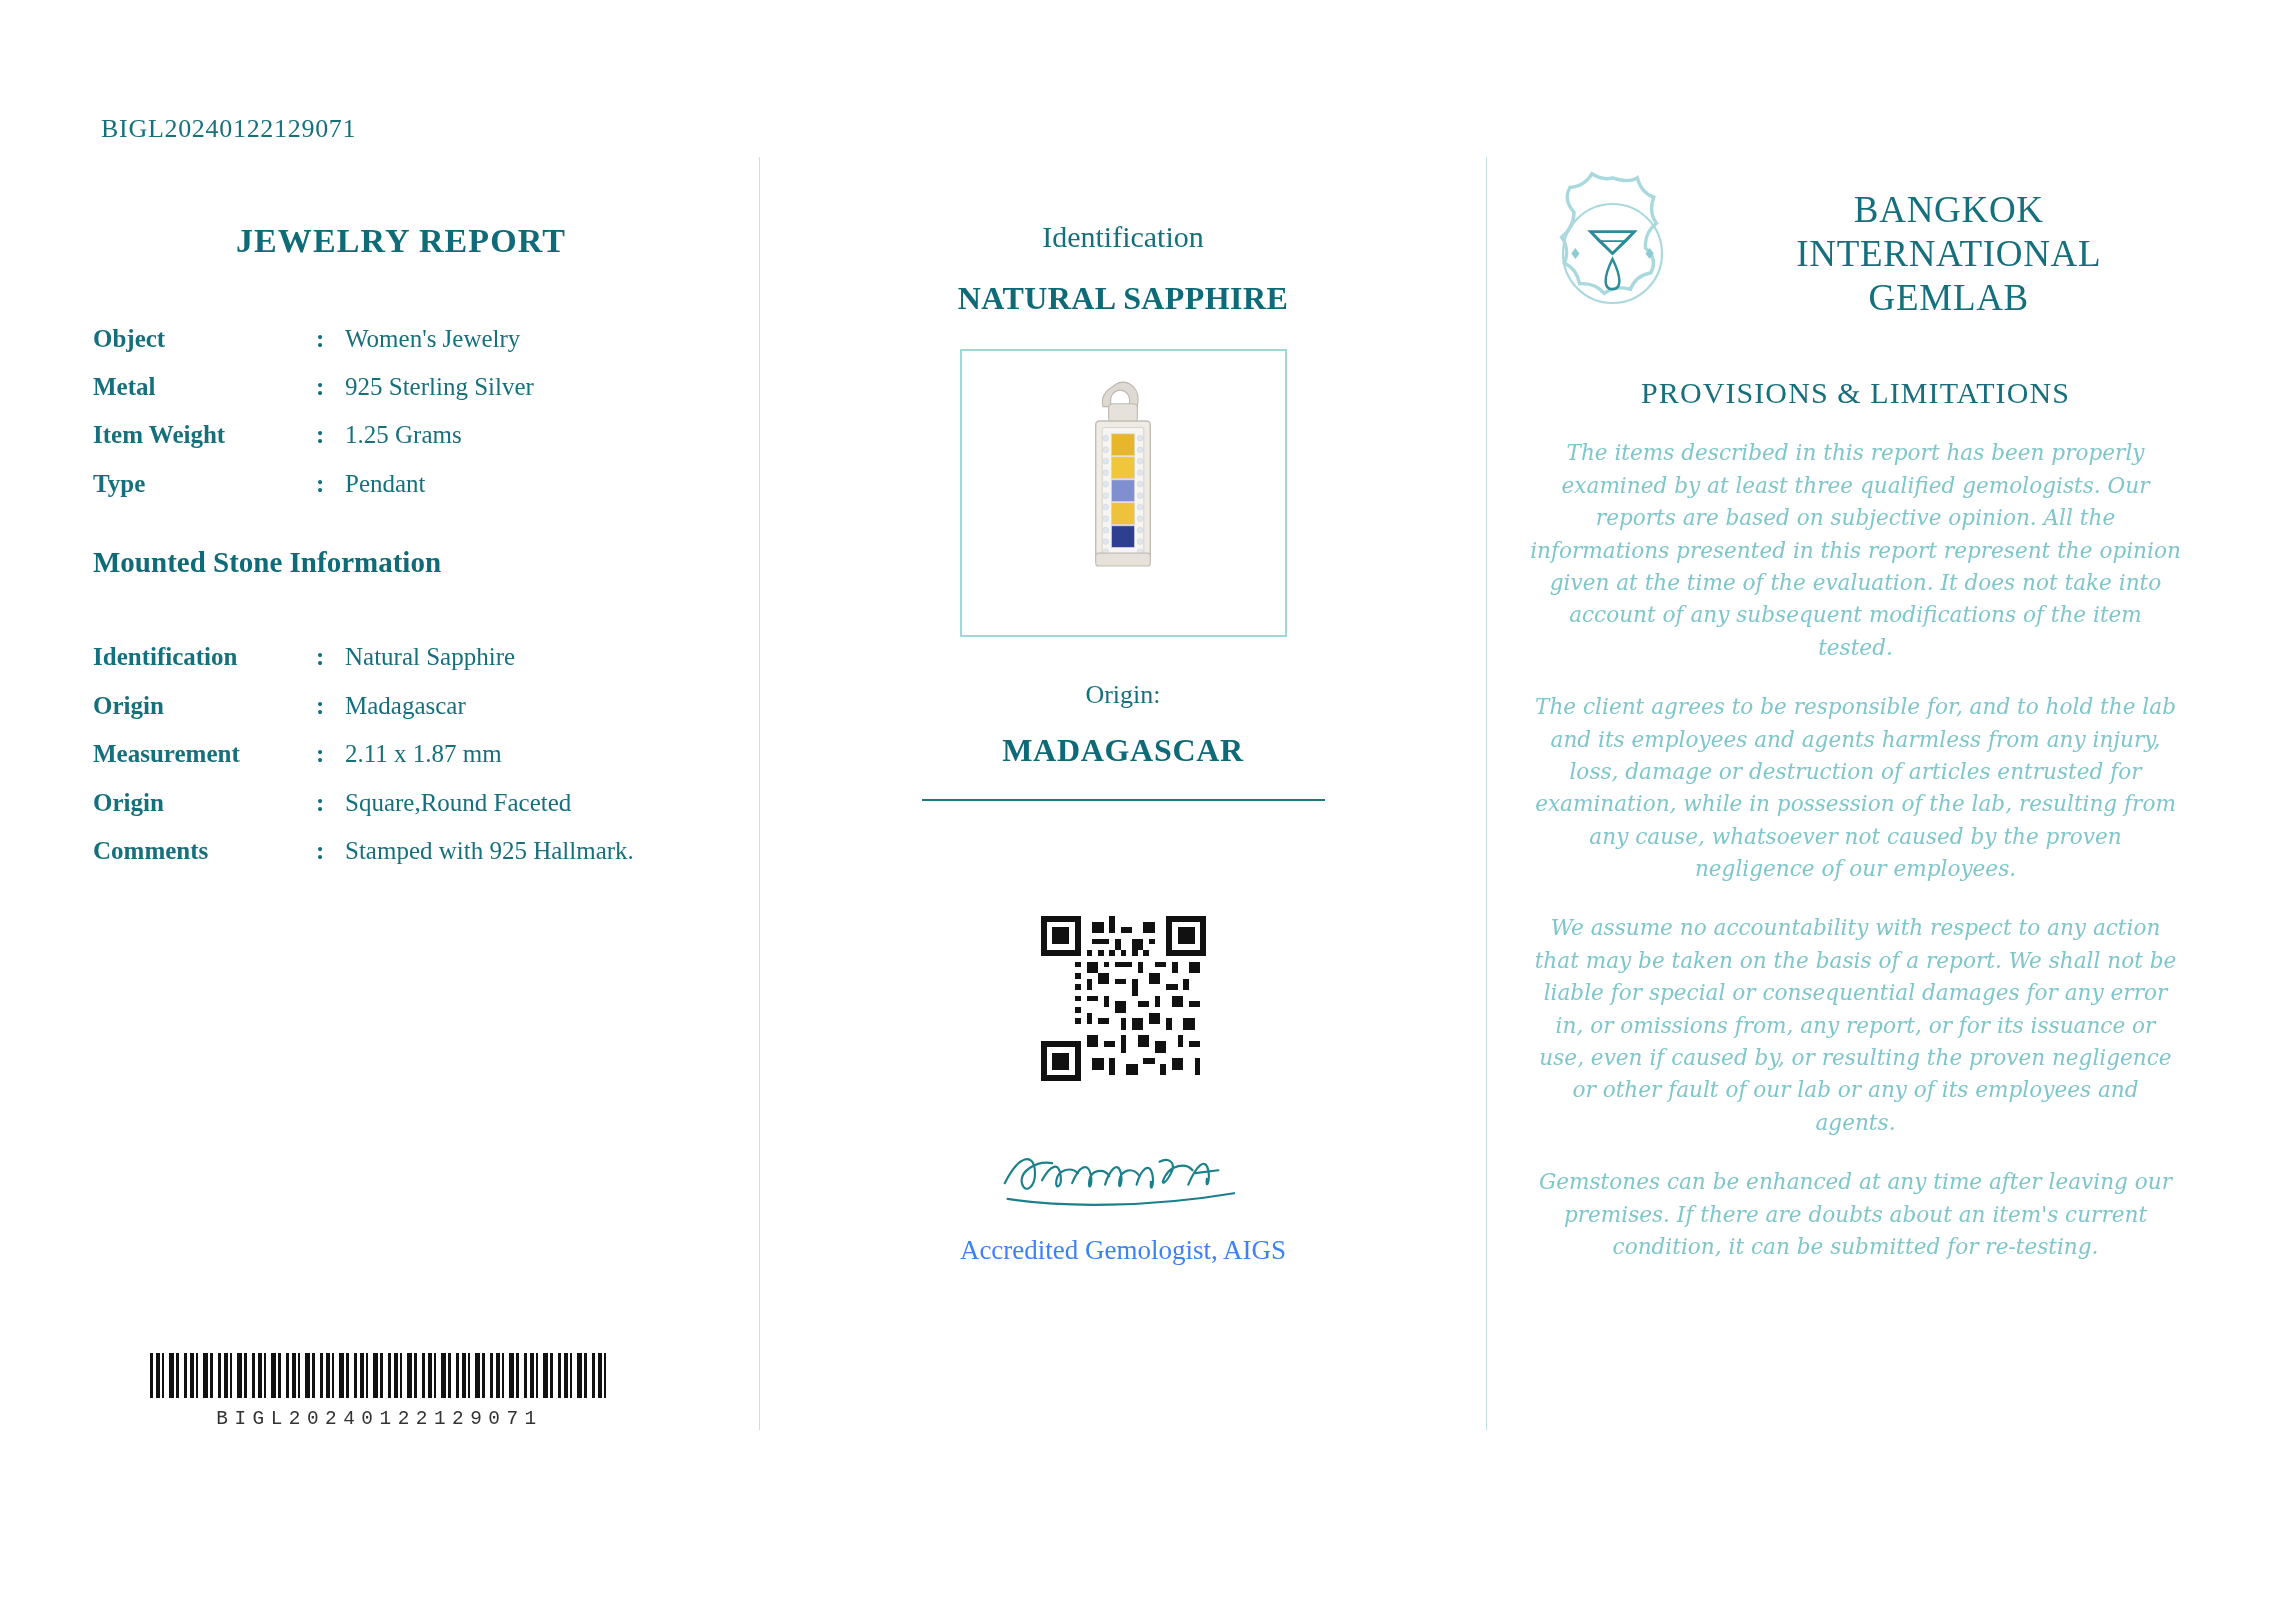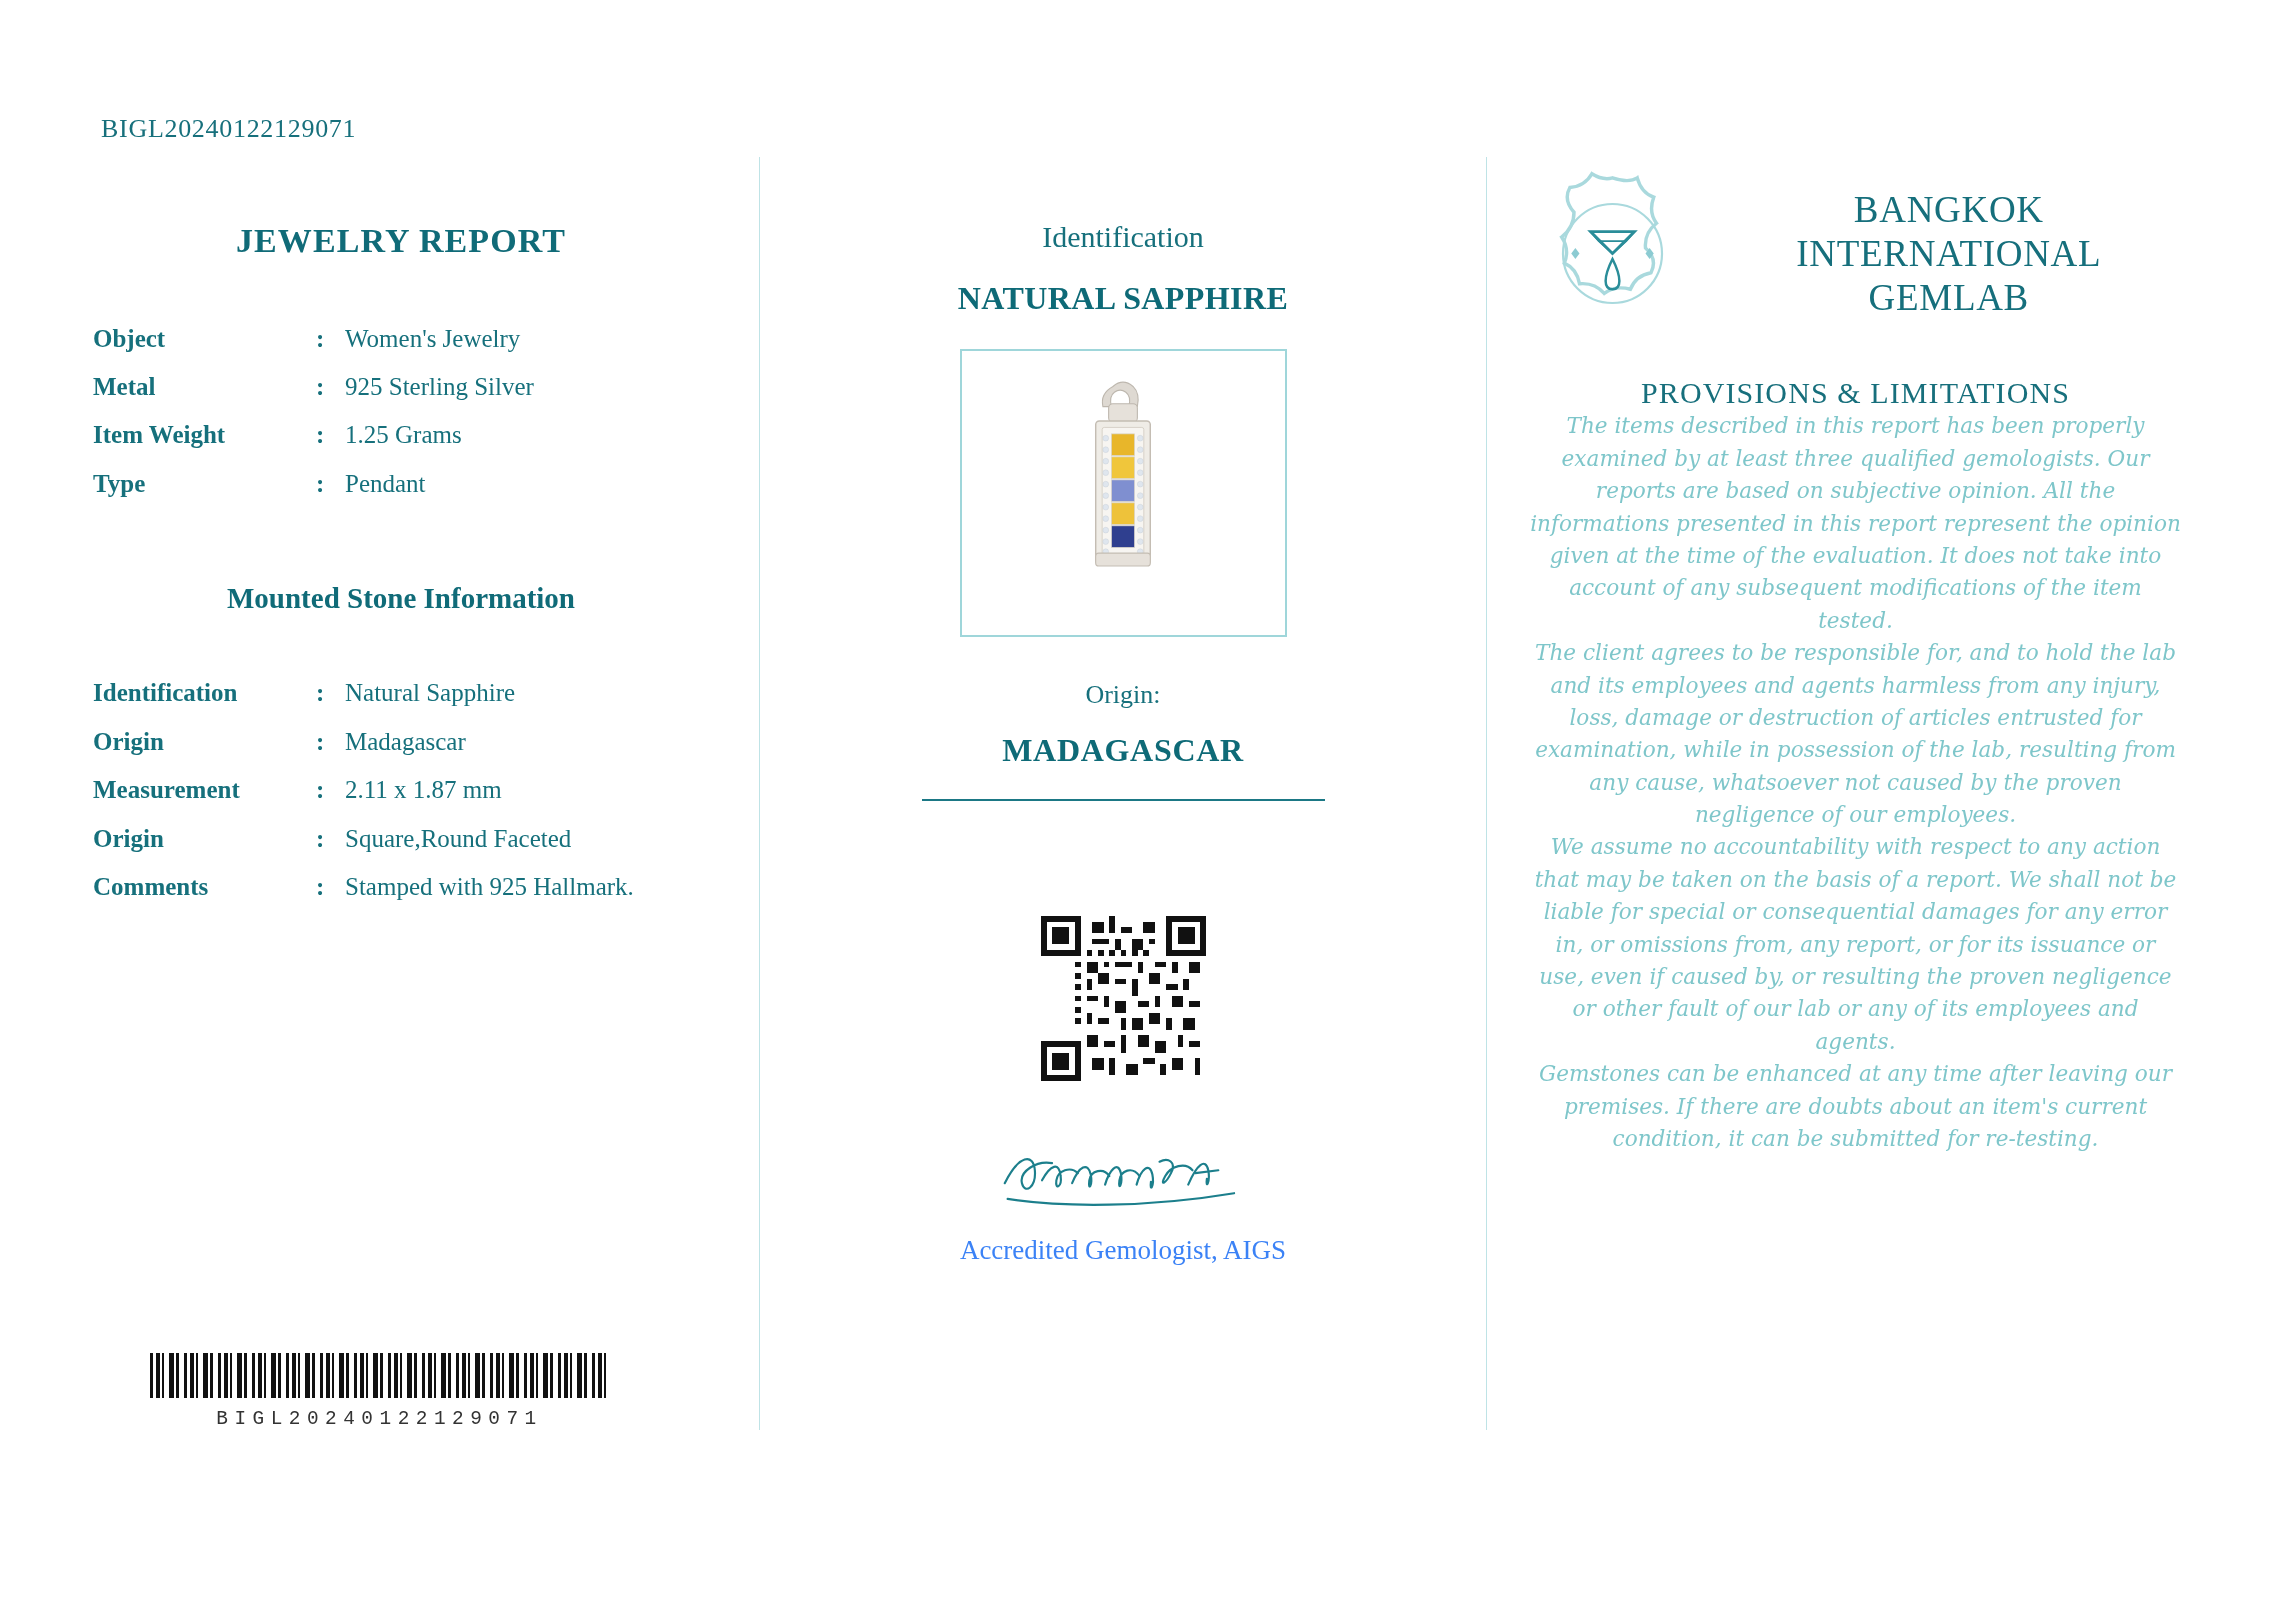--- a/index.html
+++ b/index.html
@@ -75,25 +75,25 @@
   }
   .kv-colon {
     width: 29px;
     font-weight: bold;
   }
   .kv-val {
     font-weight: normal;
   }
 
   .subtitle {
-    text-align: center;
+    text-align: left;
     font-size: 29px;
     font-weight: bold;
     color: #106b78;
-    margin-top: 74px;
+    margin-top: 38px;
   }
 
   .barcode-wrap {
     position: absolute;
     bottom: 14.4px;
     left: 0;
     width: 100%;
     text-align: center;
   }
   .barcode {
@@ -205,20 +205,21 @@
     font-size: 30px;
     color: #176f7c;
     letter-spacing: 1.1px;
   }
   .prov-p {
     font-family: "DejaVu Serif", serif;
     font-style: italic;
     font-size: 21.6px;
     line-height: 1.5;
     color: #7ec6ca;
+    margin-top: 27px;
     text-align: center;
   }
 </style>
 </head>
 <body>
 
 <div class="report-id">BIGL20240122129071</div>
 
 <div class="columns">
 

